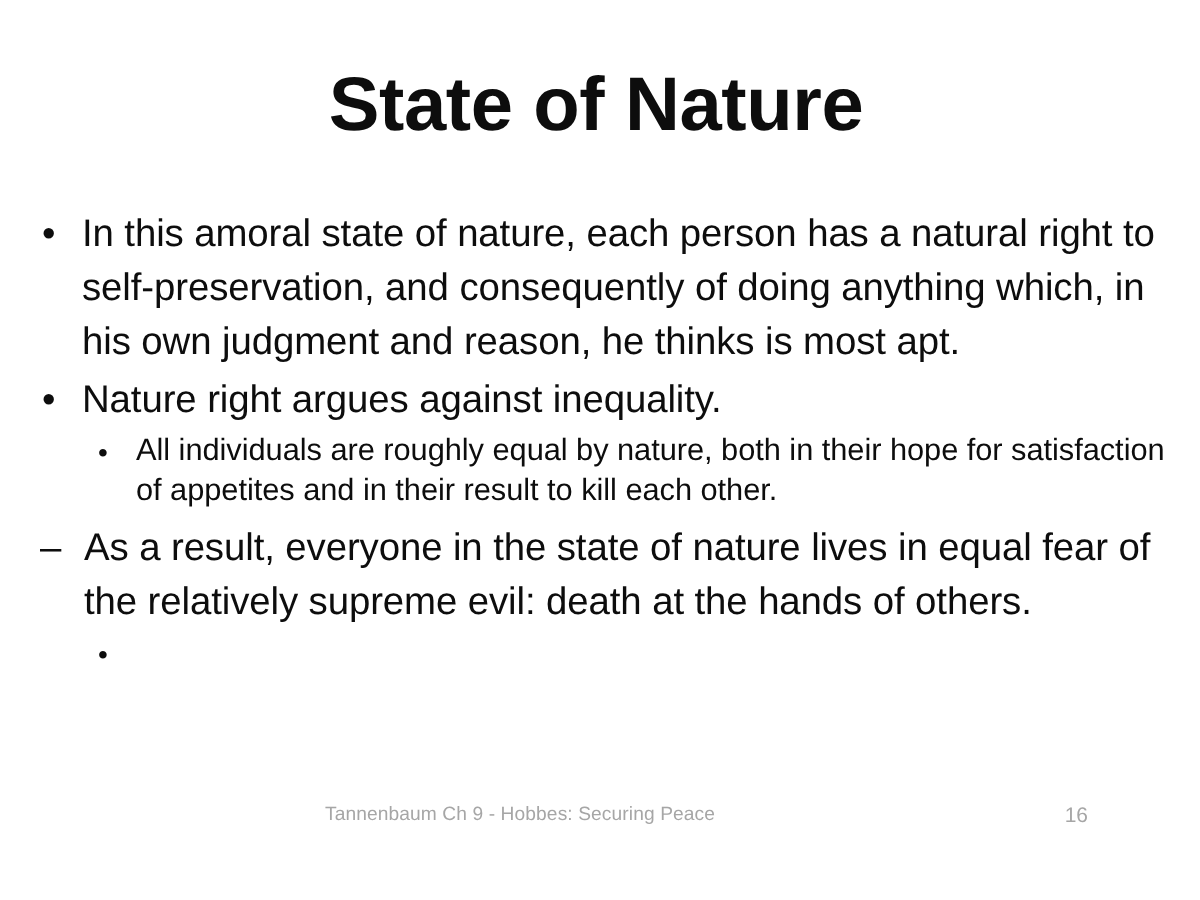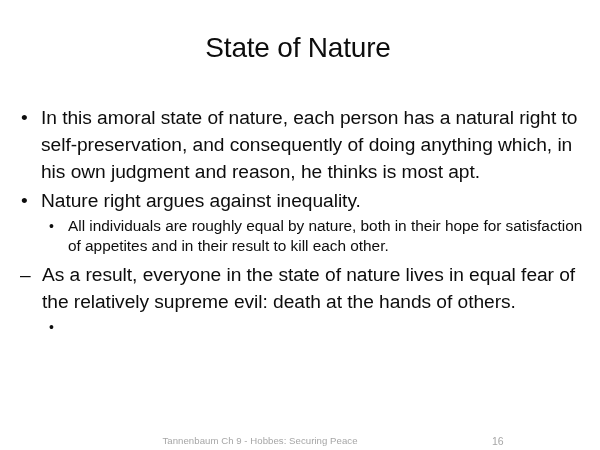--- a/index.html
+++ b/index.html
@@ -18,22 +18,22 @@
     -webkit-font-smoothing: antialiased;
   }
 
   
   #slide-title {
     position: absolute;
     left: 0;
     top: 32px;
     width: 596px;
     text-align: center;
-    font-size: 28px;
-    font-weight: 400;
+    font-size: 38px;
+    font-weight: 700;
     line-height: 1.12;
     letter-spacing: -0.2px;
     color: #0d0d0d;
   }
 
   
   #body {
     position: absolute;
     left: 14px;
     top: 104px;
@@ -92,41 +92,41 @@
     line-height: 20.6px;
     text-align: left;
   }
 
   .spacer-sm { height: 2px; }
 
   
   #footer {
     position: absolute;
     left: 0;
-    top: 434px;
+    top: 401px;
     width: 600px;
     height: 16px;
   }
   #footer-text {
     position: absolute;
     left: 60px;
     top: 0;
     width: 400px;
     text-align: center;
     font-size: 9.6px;
     line-height: 14px;
     color: #a6a6a6;
     letter-spacing: 0.05px;
   }
   #page-number {
     position: absolute;
     left: 492px;
     top: 0;
     width: 52px;
-    text-align: left;
+    text-align: right;
     font-size: 10.5px;
     line-height: 14px;
     color: #a6a6a6;
   }
 </style>
 </head>
 <body>
 
 <div id="slide">
 

